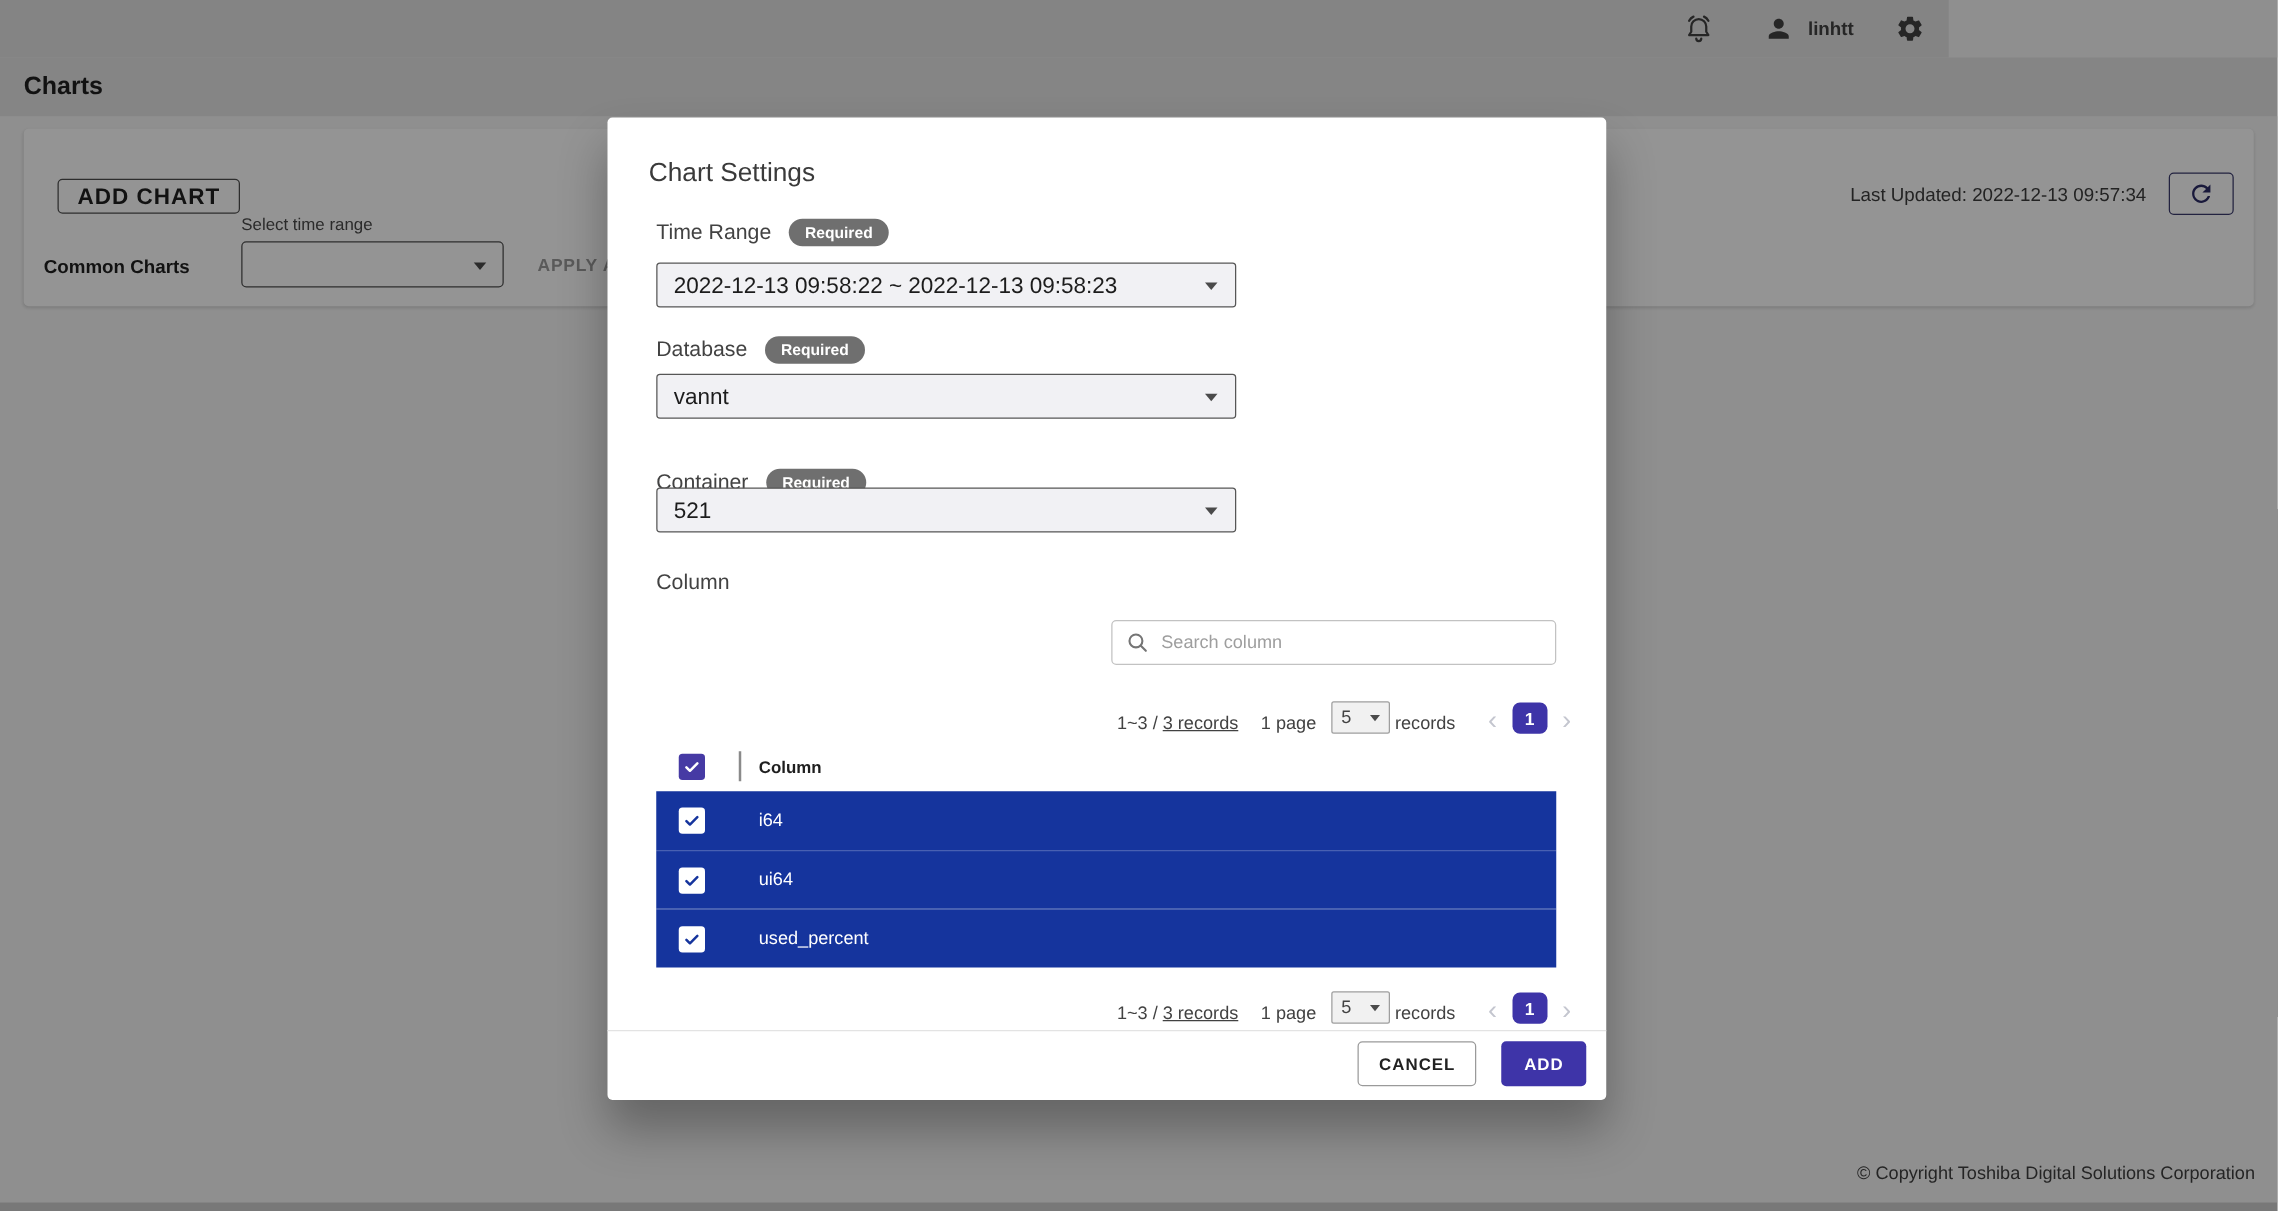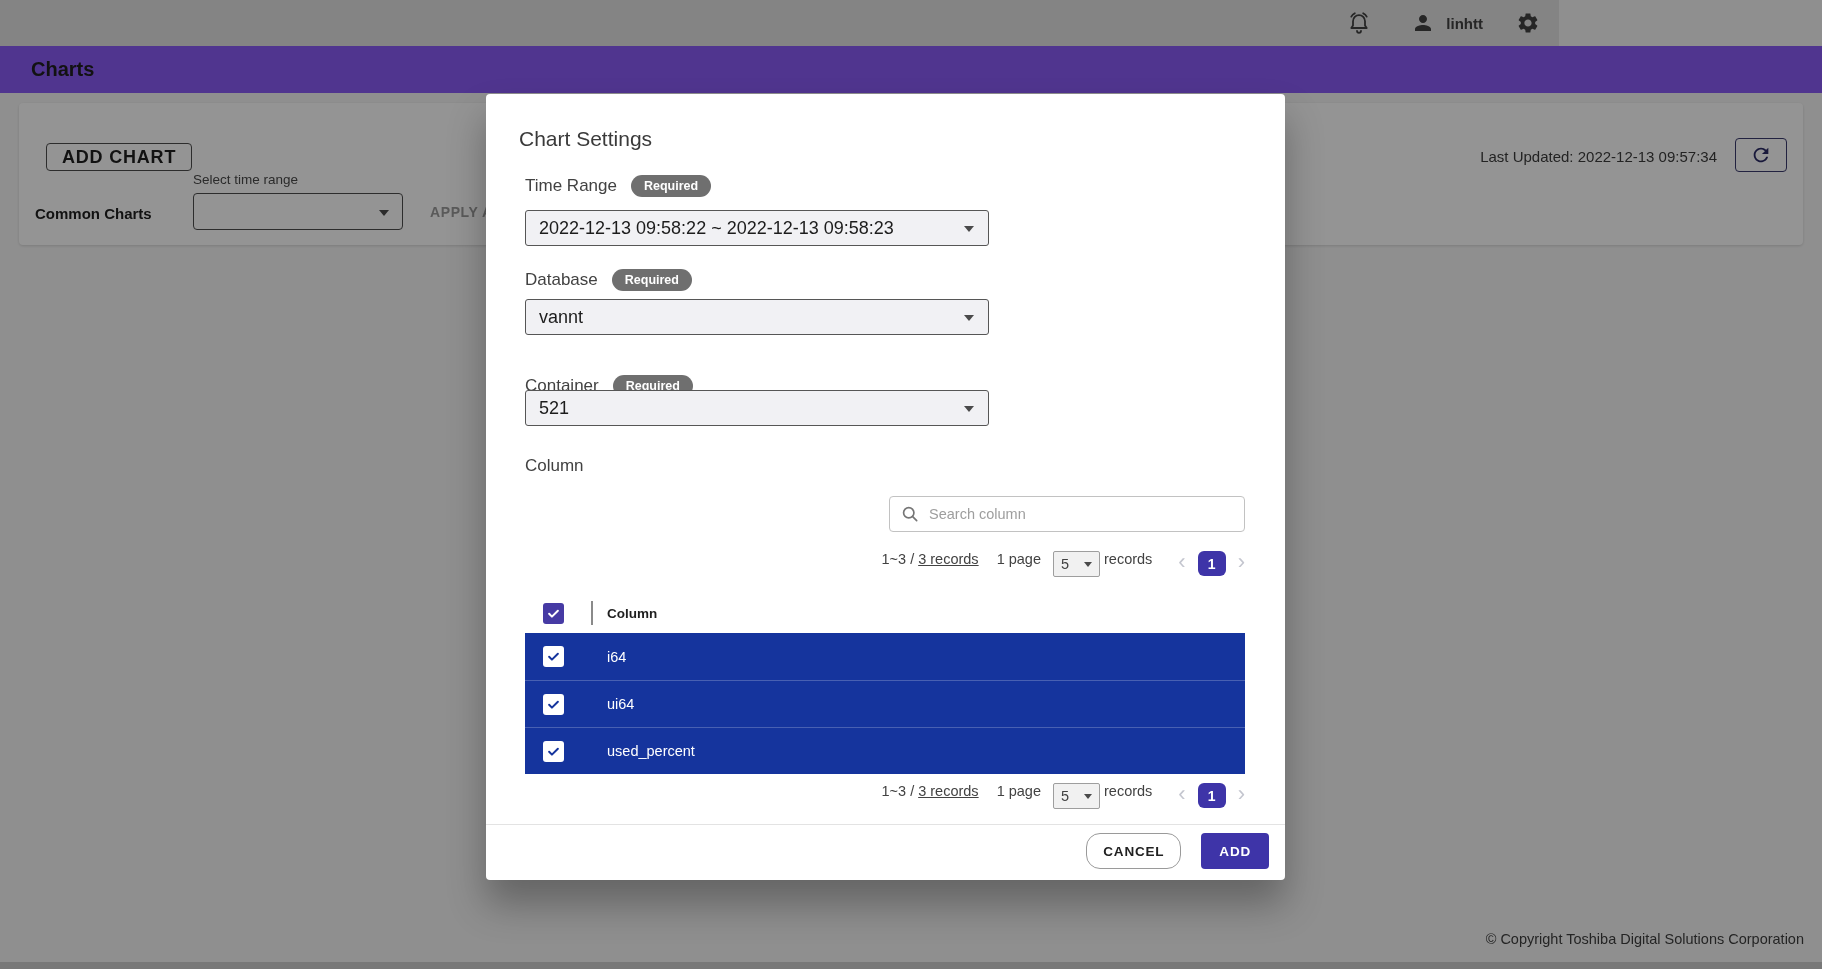--- a/index.html
+++ b/index.html
@@ -6,22 +6,22 @@
   html,body { width:1822px; height:969px; overflow:hidden; }
   body { font-family:"Liberation Sans", sans-serif; background:#f7f7f7; position:relative; }
 
   
   .topbar { position:absolute; left:0; top:0; width:1559px; height:46px; background:#e4e4e4;
             display:flex; align-items:center; justify-content:flex-end; padding-right:16px; z-index:1; }
   .topbar .icon-btn { display:flex; align-items:center; justify-content:center; width:30px; height:30px; cursor:pointer; }
   .topbar .username { font-size:15px; font-weight:700; color:#424242; margin:0 30px 0 8px; }
   .topbar .gap { width:34px; }
 
-  .page-header { position:absolute; left:0; top:46px; width:1822px; height:47px; background:#8b5cf6;
-                 display:flex; align-items:center; padding-left:31px; z-index:1; }
+  .page-header { position:absolute; left:0; top:46px; width:1822px; height:47px; background:#e5e5e5;
+                 display:flex; align-items:center; padding-left:19px; z-index:1; }
   .page-title { font-size:20px; font-weight:700; color:#1f1f1f; }
 
   .card { position:absolute; left:19px; top:103px; width:1784px; height:142px; background:#ffffff;
           border-radius:4px; box-shadow:0 1px 3px rgba(0,0,0,.14); z-index:1; }
   .add-chart-btn { position:absolute; left:27px; top:40px; height:28px; padding:0 15px;
                    border:1px solid #4f4f4f; border-radius:4px; background:transparent;
                    font-family:inherit; font-size:18px; font-weight:700; letter-spacing:.8px; color:#1f1f1f; cursor:pointer; }
   .tr-label { position:absolute; left:174px; top:69px; font-size:13.5px; color:#4a4a4a; }
   .tr-select { position:absolute; left:174px; top:90px; width:210px; height:37px;
                border:1px solid #4f4f4f; border-radius:4px; cursor:pointer; }
@@ -56,22 +56,22 @@
            border-top:6px solid #4a4a4a; }
 
   .column-label { position:absolute; left:39px; top:362px; font-size:17px; color:#424242; }
 
   .search-box { position:absolute; left:403px; top:402px; width:356px; height:36px;
                 border:1.5px solid #c2c2c2; border-radius:4px; display:flex; align-items:center; padding:0 10px; }
   .search-box input { border:none; outline:none; flex:1; font-family:inherit; font-size:14.5px;
                       color:#424242; margin-left:9px; background:transparent; }
   .search-box input::placeholder { color:#9e9e9e; }
 
-  .pagination { position:absolute; left:39px; width:720px; height:36px; display:flex;
-                align-items:flex-start; justify-content:flex-end; font-size:14.5px; color:#424242; }
+  .pagination { position:absolute; left:51px; width:720px; height:36px; display:flex;
+                align-items:flex-end; justify-content:flex-end; font-size:14.5px; color:#424242; }
   .pagination .rec-link { text-decoration:underline; margin-left:4px; cursor:pointer; color:#424242; }
   .pagination .pg-page { margin-left:18px; }
   .pagination .size-select { margin-left:12px; width:47px; height:26px; border:1px solid #9e9e9e;
                 border-radius:2px; background:#f1f1f1; display:flex; align-items:center;
                 justify-content:space-between; padding:0 7px; cursor:pointer; }
   .pagination .size-select .arrow { border-left-width:4.5px; border-right-width:4.5px; border-top-width:5.5px; }
   .pagination .rec-word { margin-left:4px; }
   .pagination .chev { font-size:22px; color:#c4c6cf; line-height:1; margin-left:26px; cursor:default;
                       font-weight:400; user-select:none; }
   .pagination .chev.next { margin-left:12px; }
@@ -86,21 +86,21 @@
   .cbx { position:absolute; left:18px; width:21px; height:21px; border-radius:3px;
          display:flex; align-items:center; justify-content:center; cursor:pointer; }
   .cbx.header { background:var(--cbx-indigo,#463aa4); }
   .cbx.row { background:#ffffff; }
   .col-row { height:47px; background:var(--row-blue,#15349d); position:relative; display:flex; align-items:center; cursor:pointer; }
   .col-row + .col-row { border-top:1px solid rgba(255,255,255,.22); }
   .col-row .row-text { position:absolute; left:82px; font-size:14.5px; font-weight:500; color:#ffffff; }
 
   .modal-divider { position:absolute; left:0; top:730px; width:799px; height:1px; background:#e3e3e3; }
   .modal-actions { position:absolute; right:16px; top:739px; display:flex; gap:20px; }
-  .btn-cancel { height:36px; padding:0 16px; background:#ffffff; border:1px solid #9a9a9a; border-radius:14px;
+  .btn-cancel { height:36px; padding:0 16px; background:#ffffff; border:1px solid #9a9a9a; border-radius:4px;
                 font-family:inherit; font-size:13.5px; font-weight:600; letter-spacing:.8px; color:#212121; cursor:pointer; }
   .btn-add { height:36px; padding:0 18px; background:var(--accent,#3e34a8); border:none; border-radius:4px;
              font-family:inherit; font-size:13.5px; font-weight:700; letter-spacing:.8px; color:#ffffff; cursor:pointer; }
 </style>
 </head>
 <body>
 
 <div class="topbar">
   <span class="icon-btn">
     <svg width="24" height="24" viewBox="0 0 24 24" fill="none" stroke="#424242" stroke-width="1.8" stroke-linecap="round" stroke-linejoin="round">

